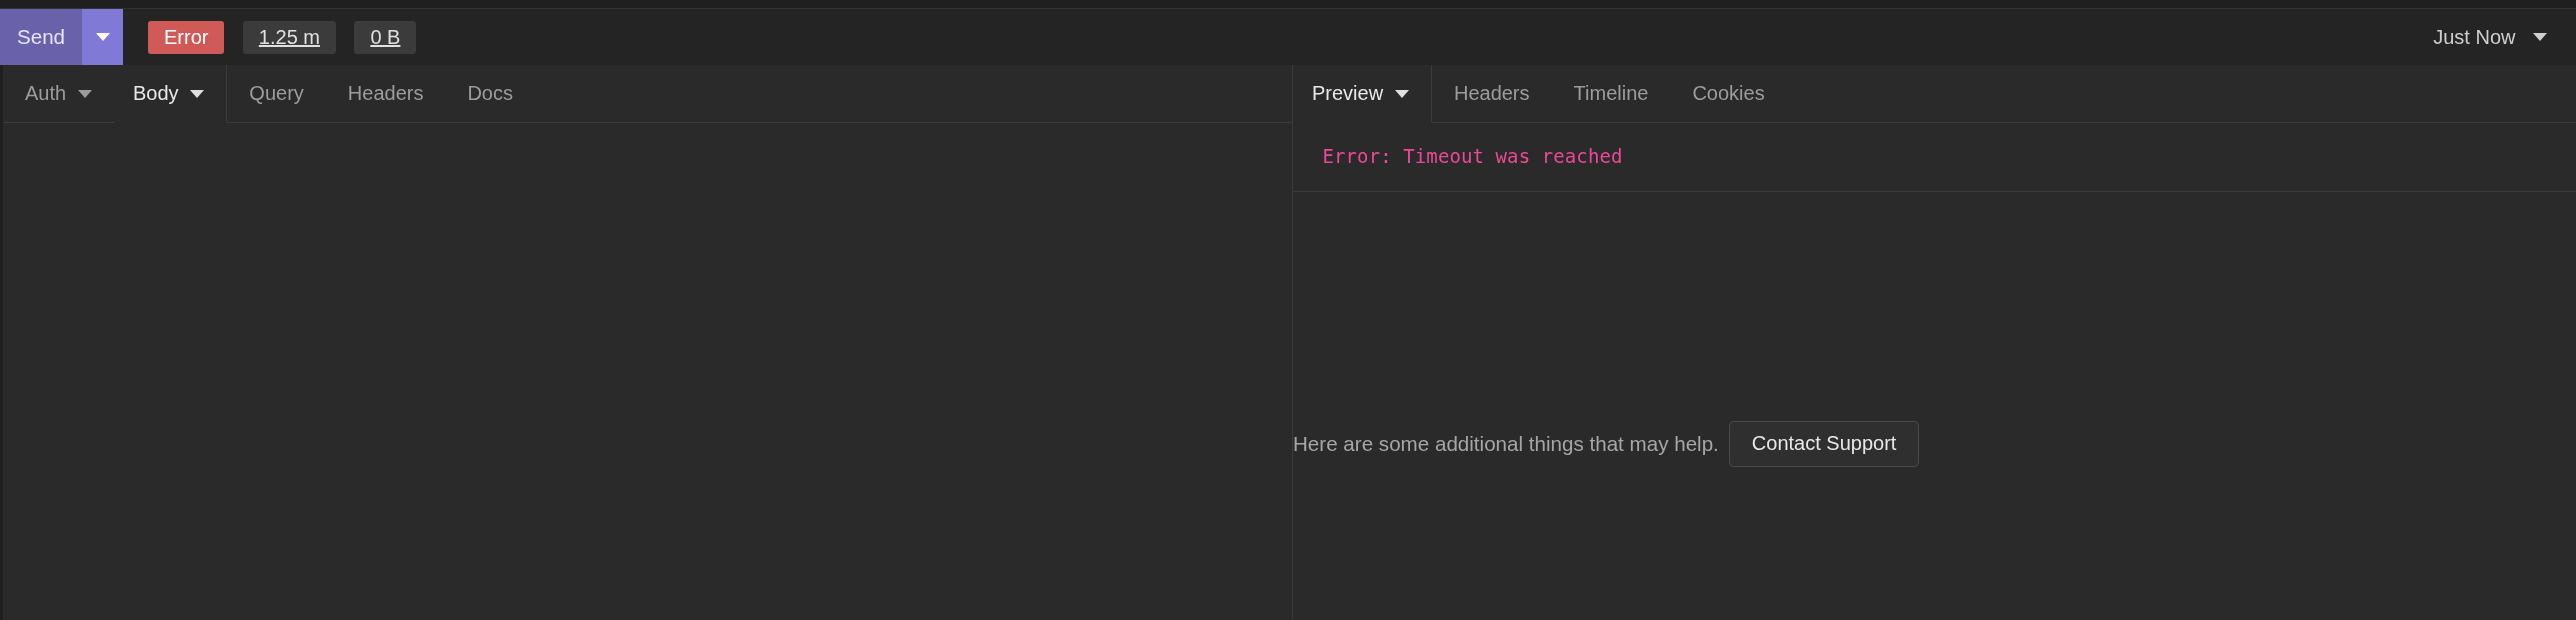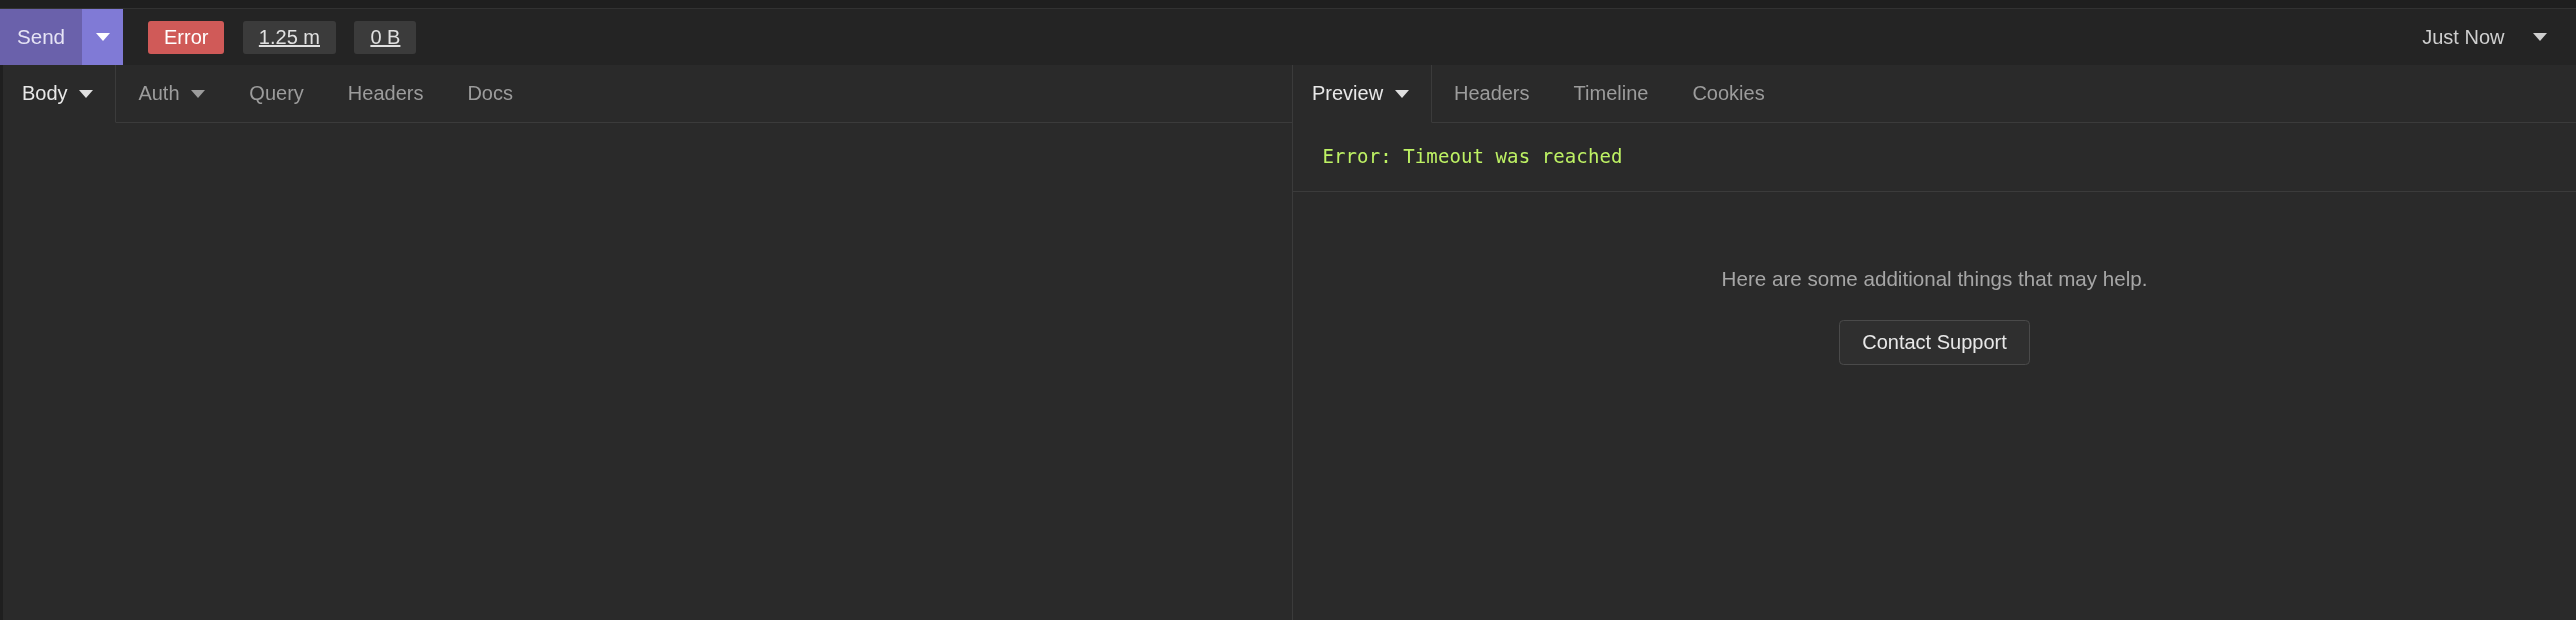--- a/index.html
+++ b/index.html
@@ -68,21 +68,21 @@
   }
   .badge {
     height: 33px; display: flex; align-items: center; justify-content: center;
     padding: 0 16px; border-radius: 2.9px; font-size: 20px; color: #ffffff;
   }
   .badge.error { background: #d05a58; }
   .badge.meta  { background: #3b3b3b; color: #e0e0e0; text-decoration: underline; }
 
   .just-now {
     margin-left: auto; margin-right: 29.5px;
-    display: flex; align-items: center; gap: 28px;
+    display: flex; align-items: center; gap: 17px;
     color: #cfcfcf; font-size: 20px; cursor: pointer; user-select: none;
   }
   .just-now .caret { border-top-color: #cfcfcf; }
 
   
   .panes { flex: 1; display: flex; min-height: 0; }
   .pane-left  { width: 1292px; background: #2a2a2a; display: flex; flex-direction: column;
                 border-left: 3.7px solid #1f1f1f; }
   .pane-right { flex: 1; background: #2a2a2a; display: flex; flex-direction: column;
                 border-left: 0.7px solid #3b3b3b; }
@@ -104,27 +104,27 @@
   .tab-fill { flex: 1; border-bottom: 0.7px solid #3b3b3b; }
 
   .pane-body { flex: 1; min-height: 0; background: #2a2a2a; }
 
   
   .error-row {
     padding: 22px 0 23.6px 29.5px;
     border-bottom: 0.7px solid #3b3b3b;
   }
   .error-text {
-    color: #bef264; font-size: 19px;
+    color: #ec4899; font-size: 19px;
     font-family: "DejaVu Sans Mono", "Liberation Mono", monospace;
     letter-spacing: 0.1px;
   }
   .help-zone {
-    flex: 1; display: flex; flex-direction: column;
-    align-items: center; padding-top: 75px; gap: 29px;
+    flex: 1; display: flex; 
+    align-items: center; padding-top: 75px; gap: 10px;
   }
   .help-text { color: #a6a6a6; font-size: 20.6px; }
   .help-buttons { display: flex; gap: 19px; }
   .help-btn {
     background: #2f2f2f; border: 0.7px solid #4a4a4a; border-radius: 4.4px;
     color: #e8e8e8; font-size: 20px; padding: 10.3px 22px;
     cursor: pointer; font-family: "Liberation Sans", sans-serif;
   }
 </style>
 </head>
@@ -149,26 +149,26 @@
         <span>Just Now</span>
         <span class="caret"></span>
       </div>
     </div>
   </div>
 
   <div class="panes">
 
     <div class="pane-left">
       <div class="tabbar">
+        <div class="tab">
+          <span>Auth</span>
+          <span class="caret"></span>
+        </div>
         <div class="tab first active">
           <span>Body</span>
-          <span class="caret"></span>
-        </div>
-        <div class="tab">
-          <span>Auth</span>
           <span class="caret"></span>
         </div>
         <div class="tab">
           <span>Query</span>
         </div>
         <div class="tab">
           <span>Headers</span>
         </div>
         <div class="tab">
           <span>Docs</span>

